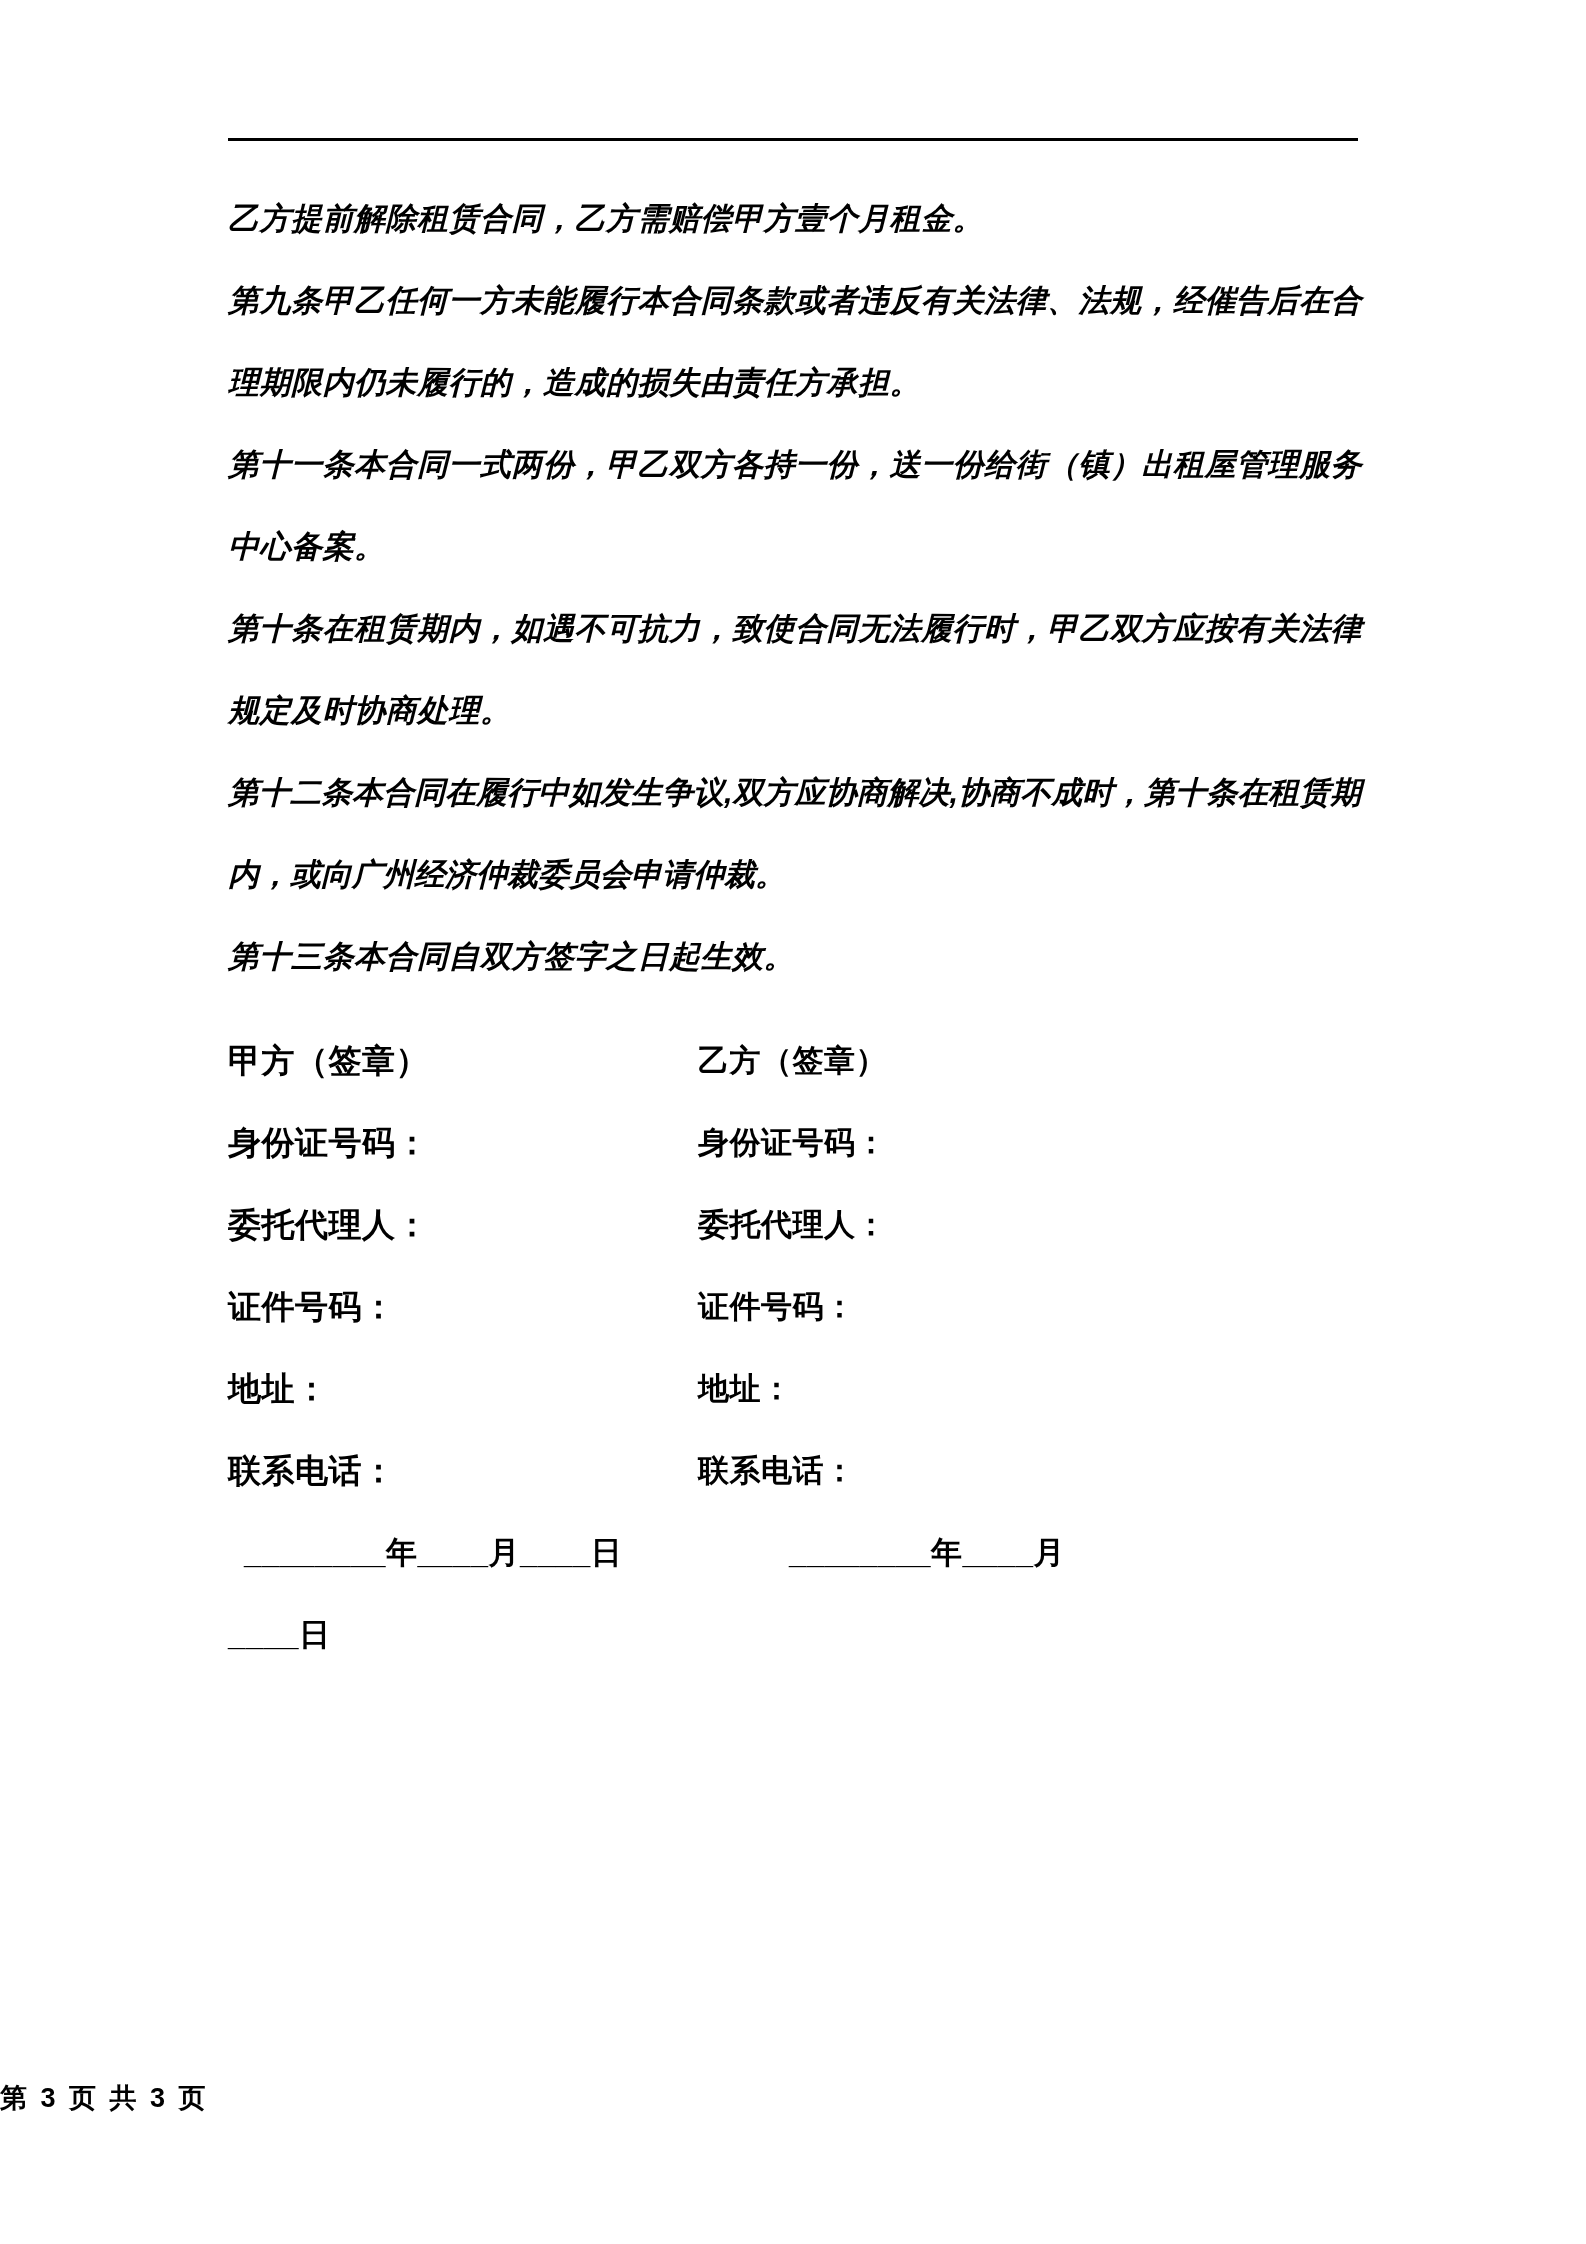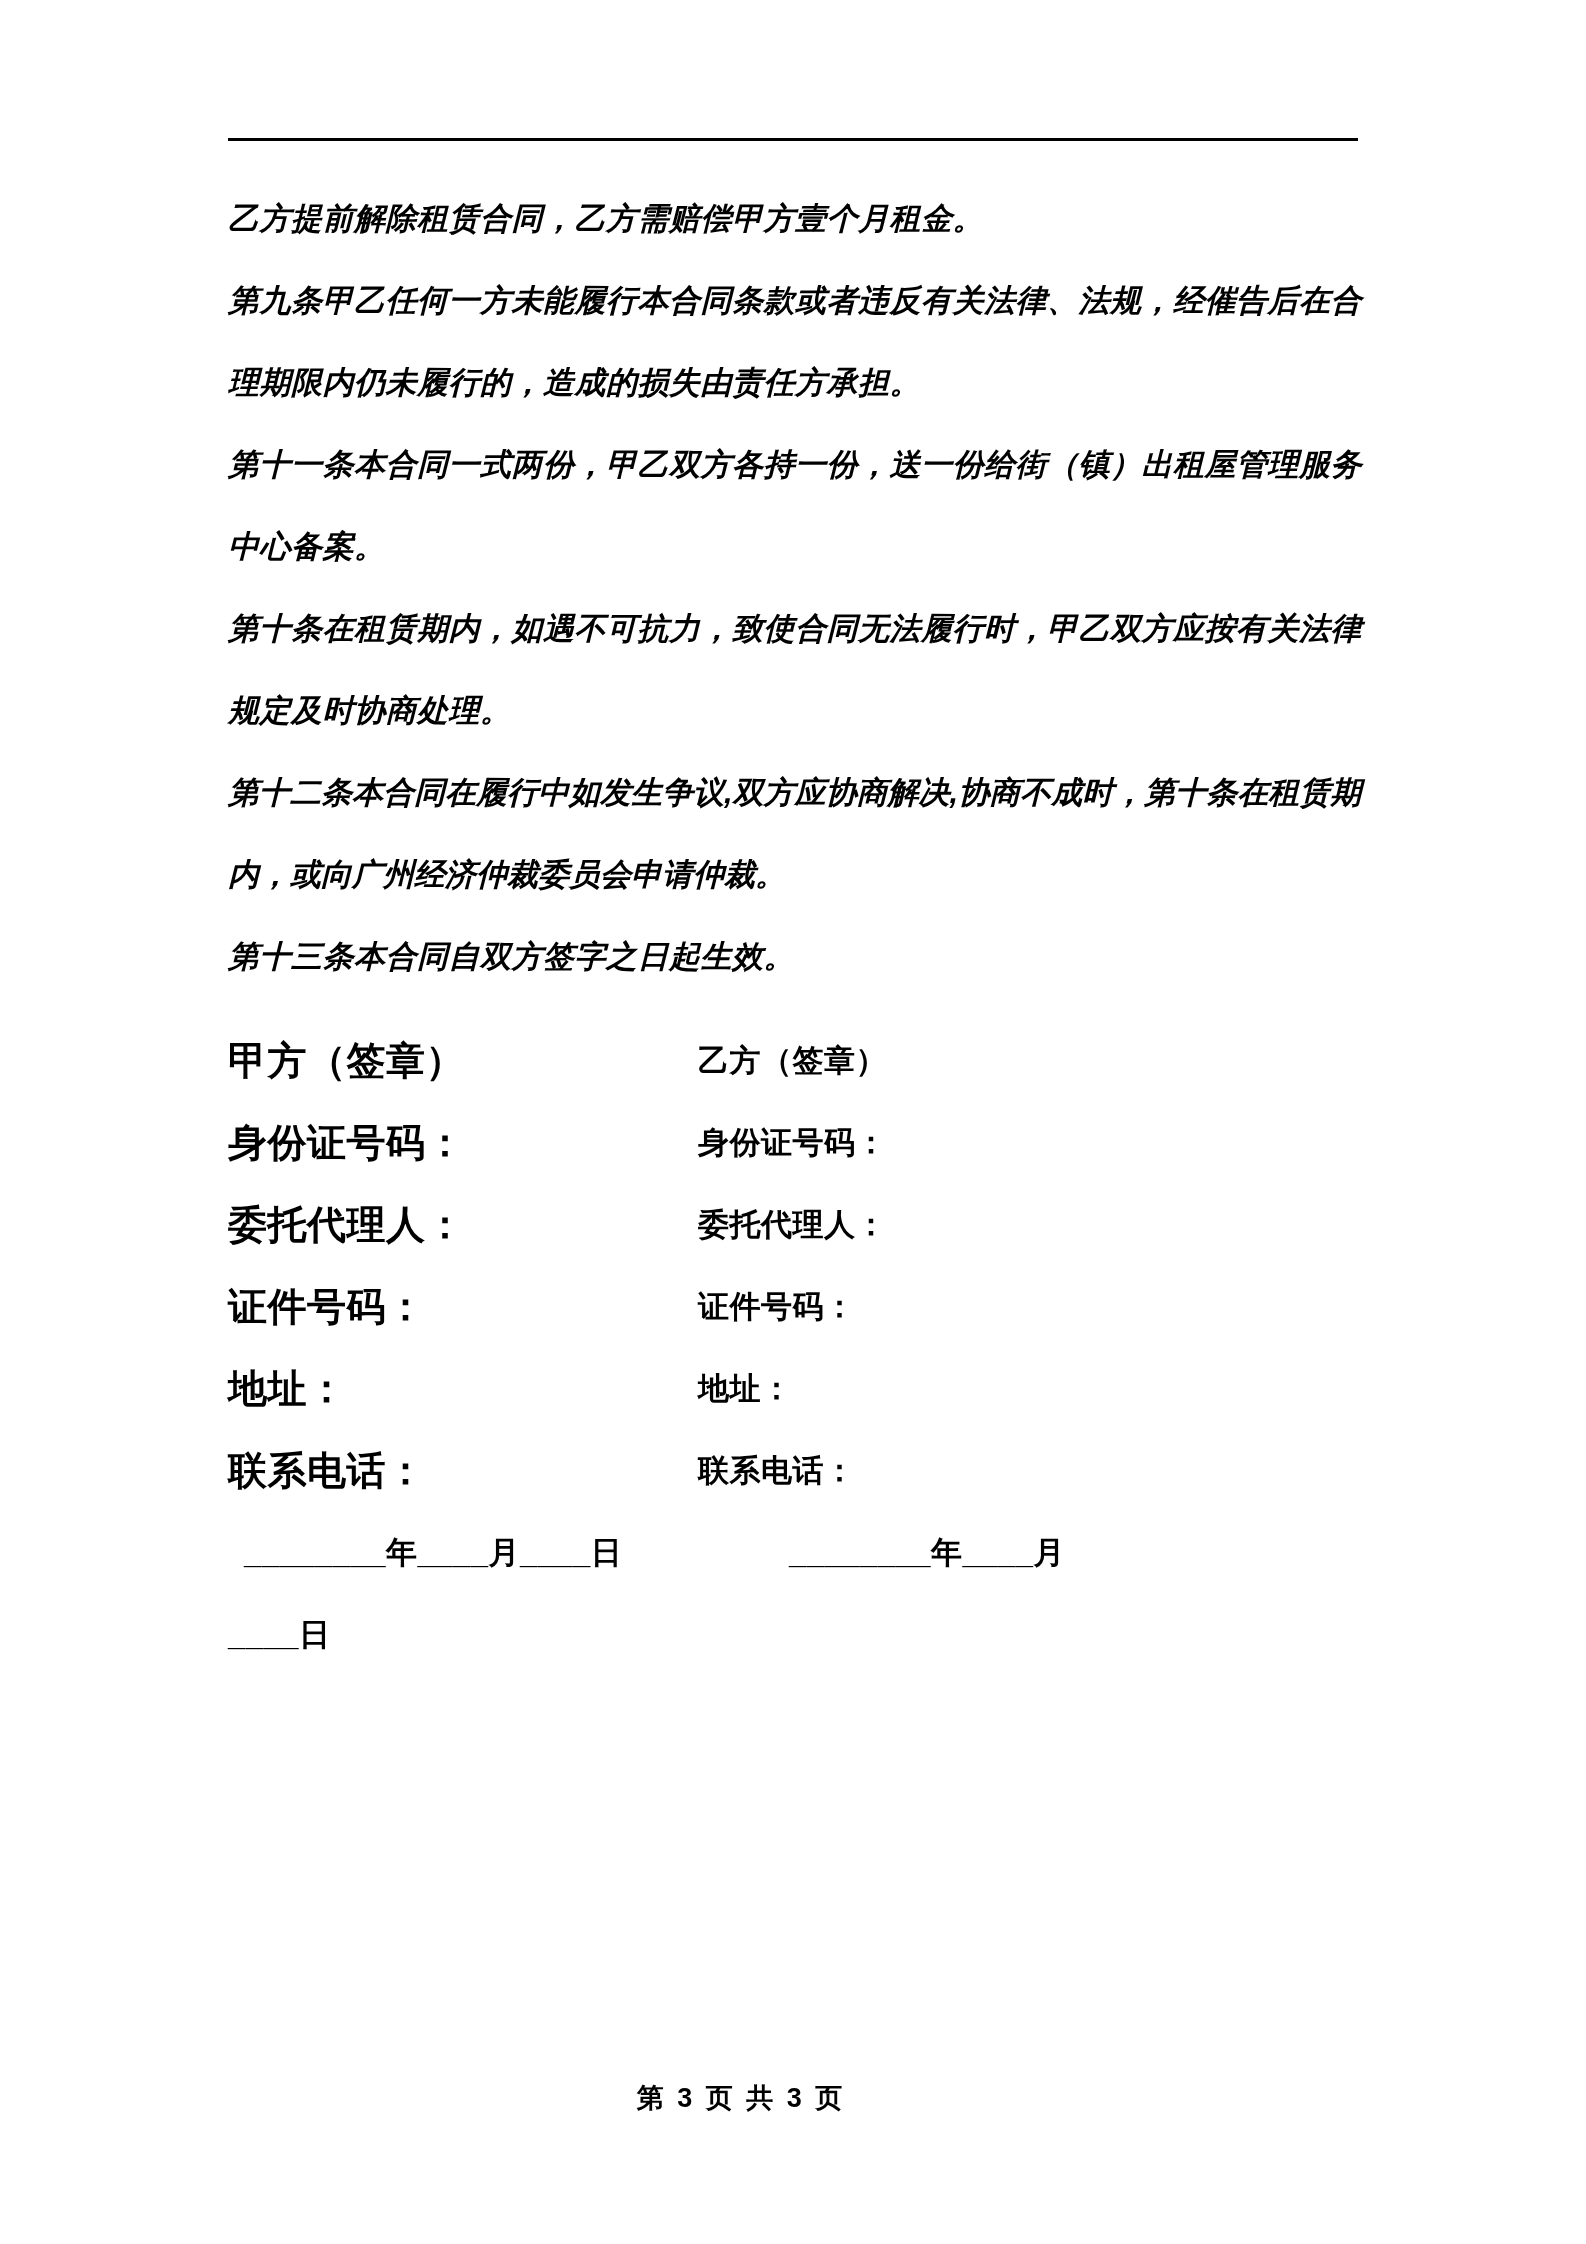--- a/index.html
+++ b/index.html
@@ -57,21 +57,21 @@
     width: 1140px;
   }
   .sig-row {
     display: flex;
     flex-direction: row;
     height: 82px;
     align-items: center;
   }
   .sig-col-a {
     width: 470px;
-    font-size: 39px;
+    font-size: 33px;
     font-weight: bold;
     letter-spacing: 0.5px;
   }
   .sig-col-b {
     font-size: 31px;
     font-weight: bold;
     letter-spacing: 0.5px;
   }
   .date-row {
     display: flex;
@@ -96,25 +96,24 @@
     font-weight: bold;
     letter-spacing: 0.5px;
     height: 82px;
     line-height: 82px;
   }
   .footer {
     position: absolute;
     left: 0;
     top: 2080px;
     width: 1432px;
-    text-align: center;
+    text-align: left;
     font-size: 27px;
     font-weight: bold;
     letter-spacing: 3px;
-    padding-left: 25px;
   }
 </style>
 </head>
 <body>
 
 <div class="page">
 
   <div class="top-rule"></div>
 
   <div class="content">

